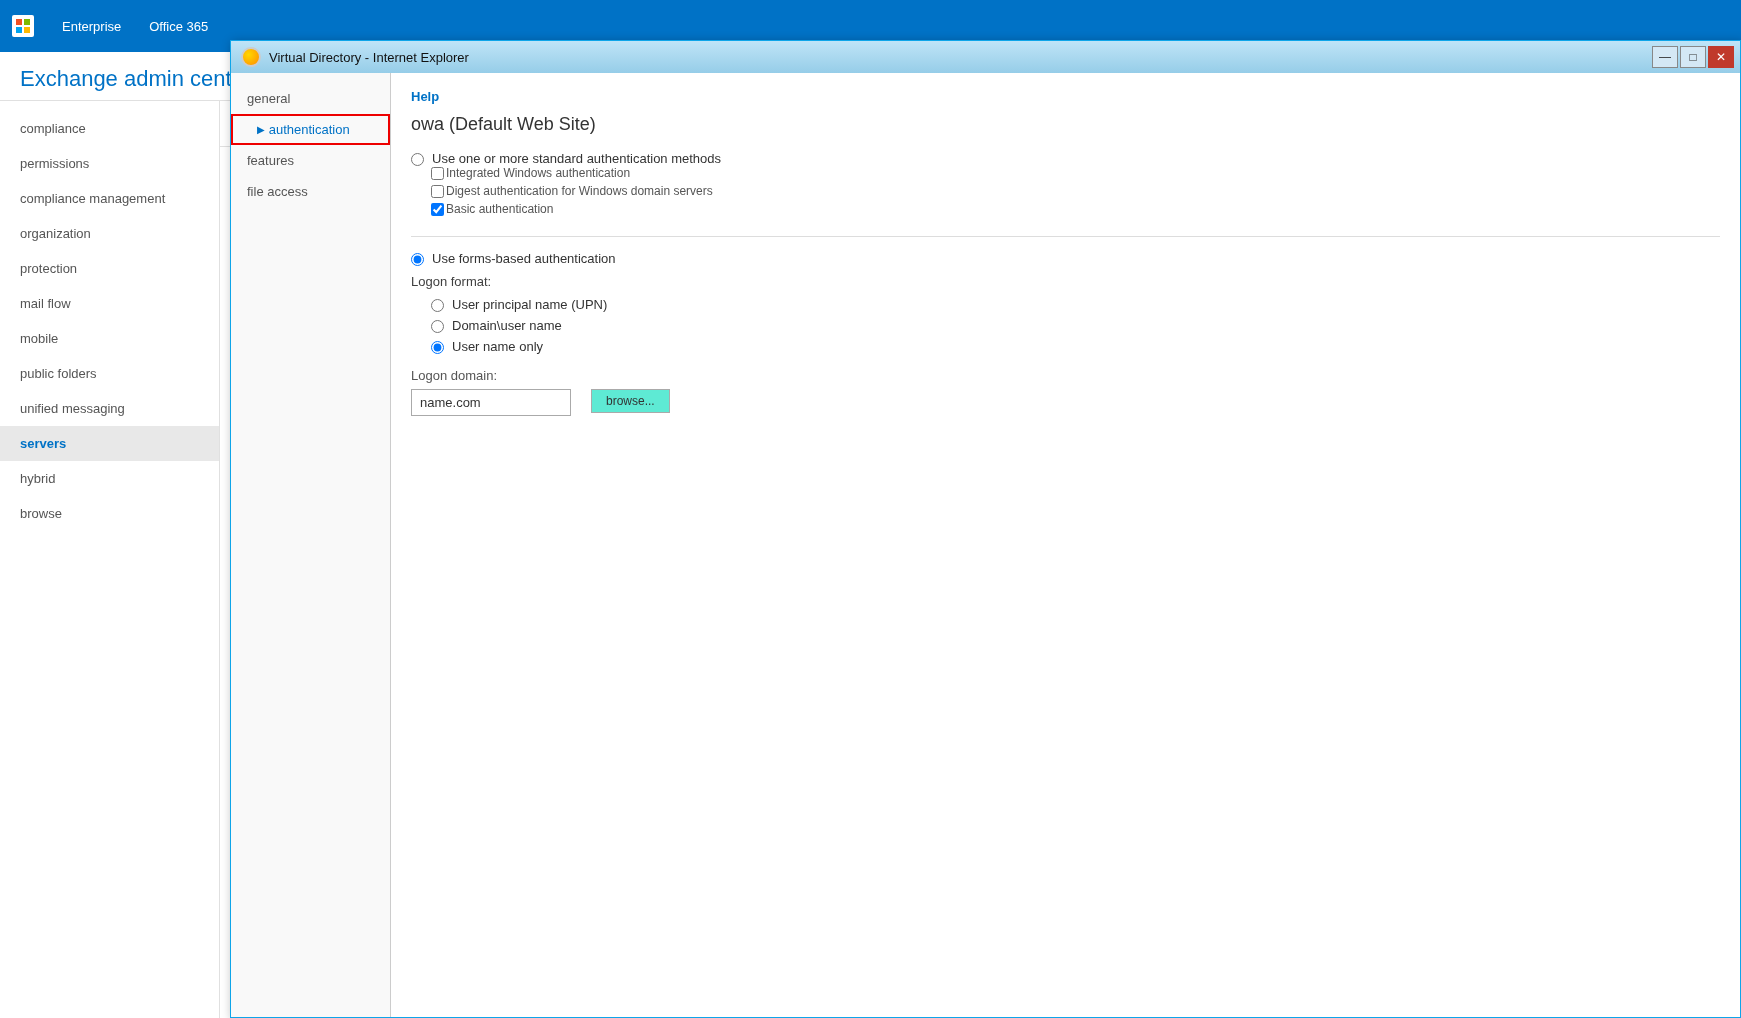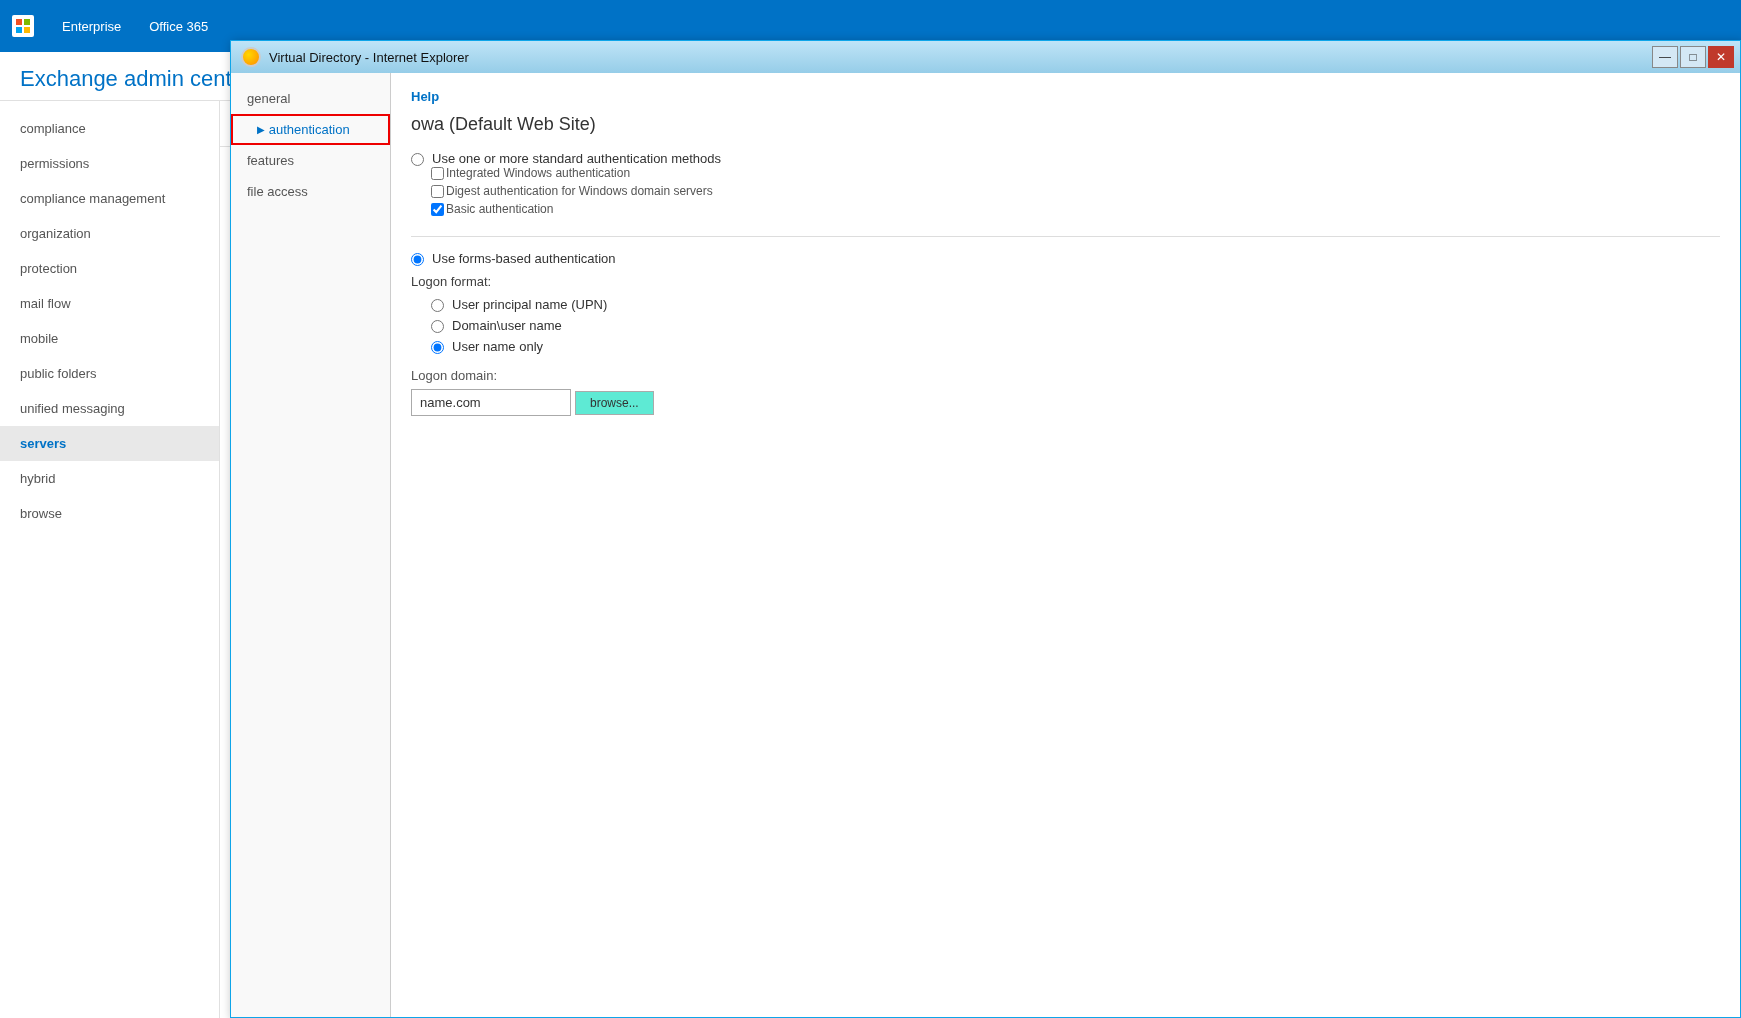--- a/index.html
+++ b/index.html
@@ -342,22 +342,22 @@
     .logon-domain-section {
       margin-top: 14px;
     }
     .logon-domain-label {
       font-size: 13px;
       color: #555;
       margin-bottom: 6px;
     }
     .logon-domain-row {
       display: flex;
-      gap: 4px;
-      align-items: center;
+      gap: 20px;
+      align-items: flex-start;
     }
     .logon-domain-input {
       border: 1px solid #aaa;
       padding: 5px 8px;
       font-size: 13px;
       width: 160px;
       color: #333;
       background: #fff;
     }
     .browse-btn {

